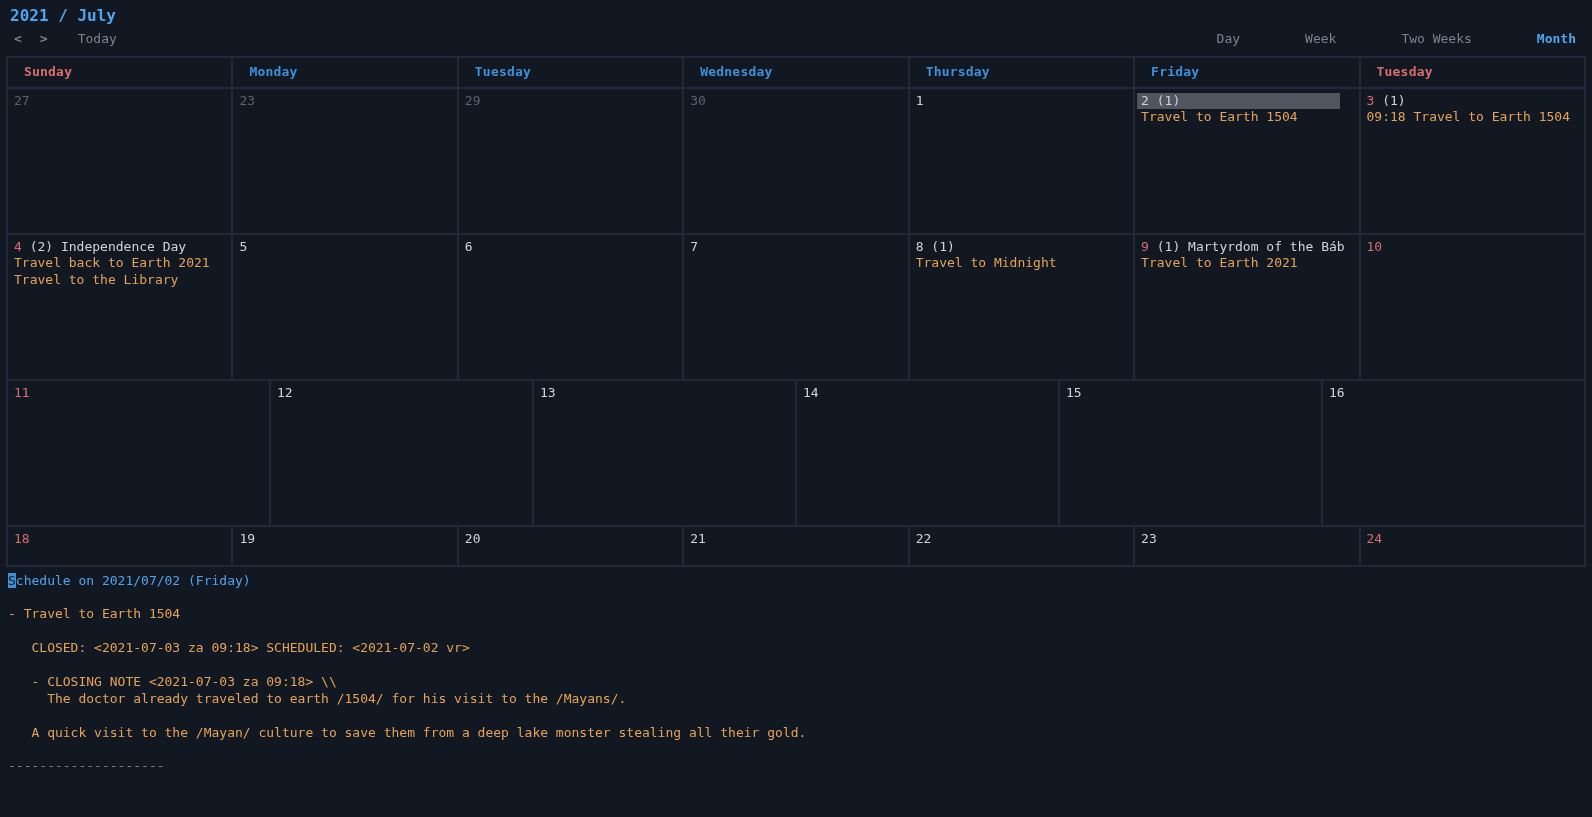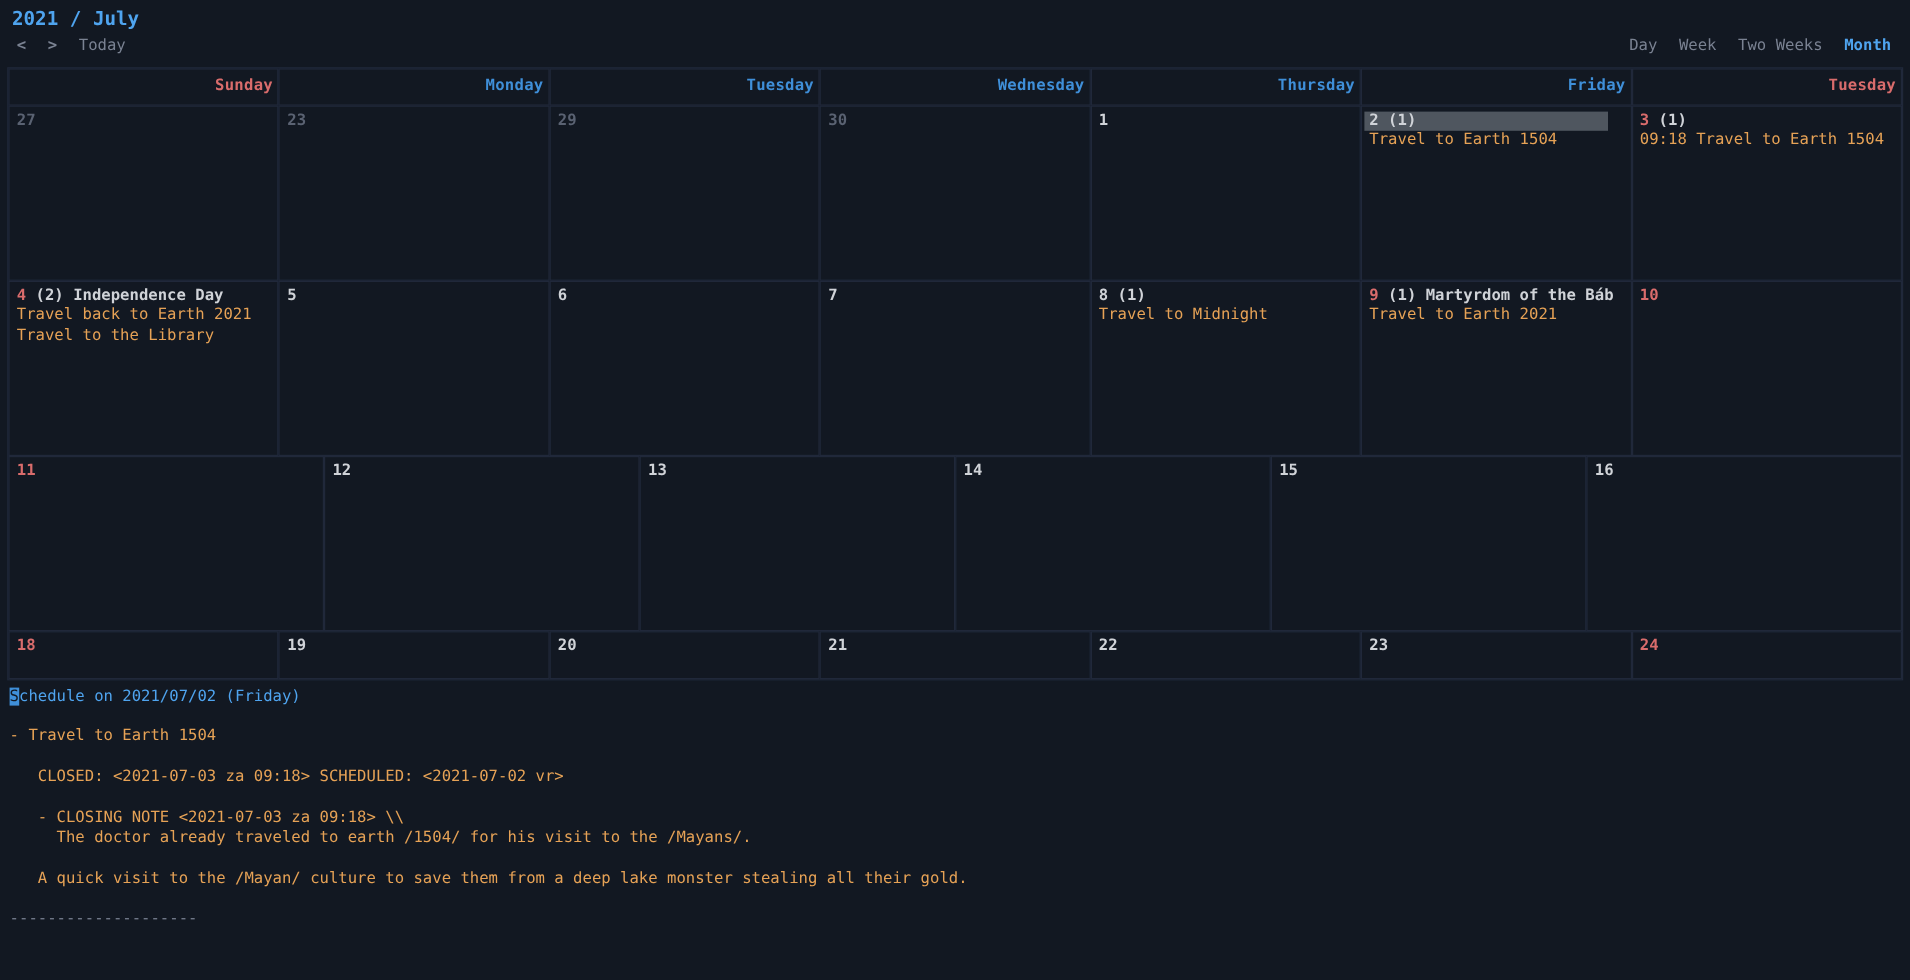--- a/index.html
+++ b/index.html
@@ -16,31 +16,31 @@
     --headline:#2f6bb3;
     --select-bg:#4f565f;
   }
   html,body{margin:0;padding:0;background:var(--bg);color:var(--fg);font-family:"Menlo","Consolas","DejaVu Sans Mono",monospace;font-size:13px;line-height:1.3;overflow-x:hidden;}
   body{width:1592px;height:817px;box-sizing:border-box;padding:0;}
   .app{padding:0 6px 6px 6px;}
   .title{font-size:16px;font-weight:bold;color:var(--accent-bright);padding:6px 4px 2px 4px;}
   .nav{display:flex;align-items:center;gap:20px;padding:2px 10px 8px 8px;color:var(--muted);}
   .nav-left{display:flex;align-items:center;gap:18px;}
   .nav .arrow{color:var(--muted);font-weight:bold;cursor:pointer;}
-  .nav .today{cursor:pointer;}
+  .nav .today{cursor:pointer;margin-left:12px;}
   .nav-right{margin-left:auto;display:flex;gap:18px;}
-  .nav-right span{cursor:pointer;}
+  .nav-right span{cursor:pointer;margin-left:47px;}
   .nav-right .active{color:var(--accent-bright);font-weight:bold;}
   .grid{border:1px solid var(--border-dark);}
   .row{display:flex;}
-  .hdr{flex:1;border:1px solid var(--border-dark);text-align:right;padding:6px 4px;font-weight:bold;color:var(--accent);letter-spacing:.2px;}
+  .hdr{flex:1;border:1px solid var(--border-dark);text-align:left;padding:6px 16px;font-weight:bold;color:var(--accent);letter-spacing:.2px;}
   .hdr.weekend{color:var(--red);}
   .cell{flex:1;min-width:0;border:1px solid var(--border-dark);height:146px;box-sizing:border-box;padding:4px 6px;cursor:pointer;overflow:hidden;white-space:nowrap;}
   .cell.short{height:40px;}
-  .dayhead{font-weight:bold;}
+  .dayhead{font-weight:normal;}
   .dayhead .num{color:var(--fg);}
   .dayhead .num.other{color:var(--dim);}
   .dayhead .num.red{color:var(--red);}
   .dayhead .count{color:var(--fg);}
   .dayhead .holiday{color:var(--fg);}
   .event{color:var(--orange);}
   .selected{display:inline-block;background:var(--select-bg);padding-right:160px;}
   .detail{padding:6px 2px;}
   .det-title{color:var(--accent-bright);}
   .cursor{background:var(--accent);color:var(--bg);}

